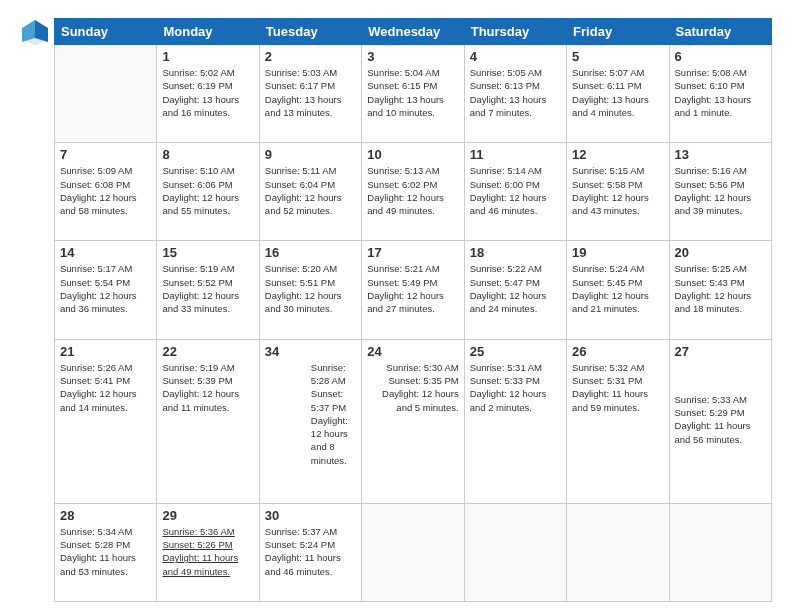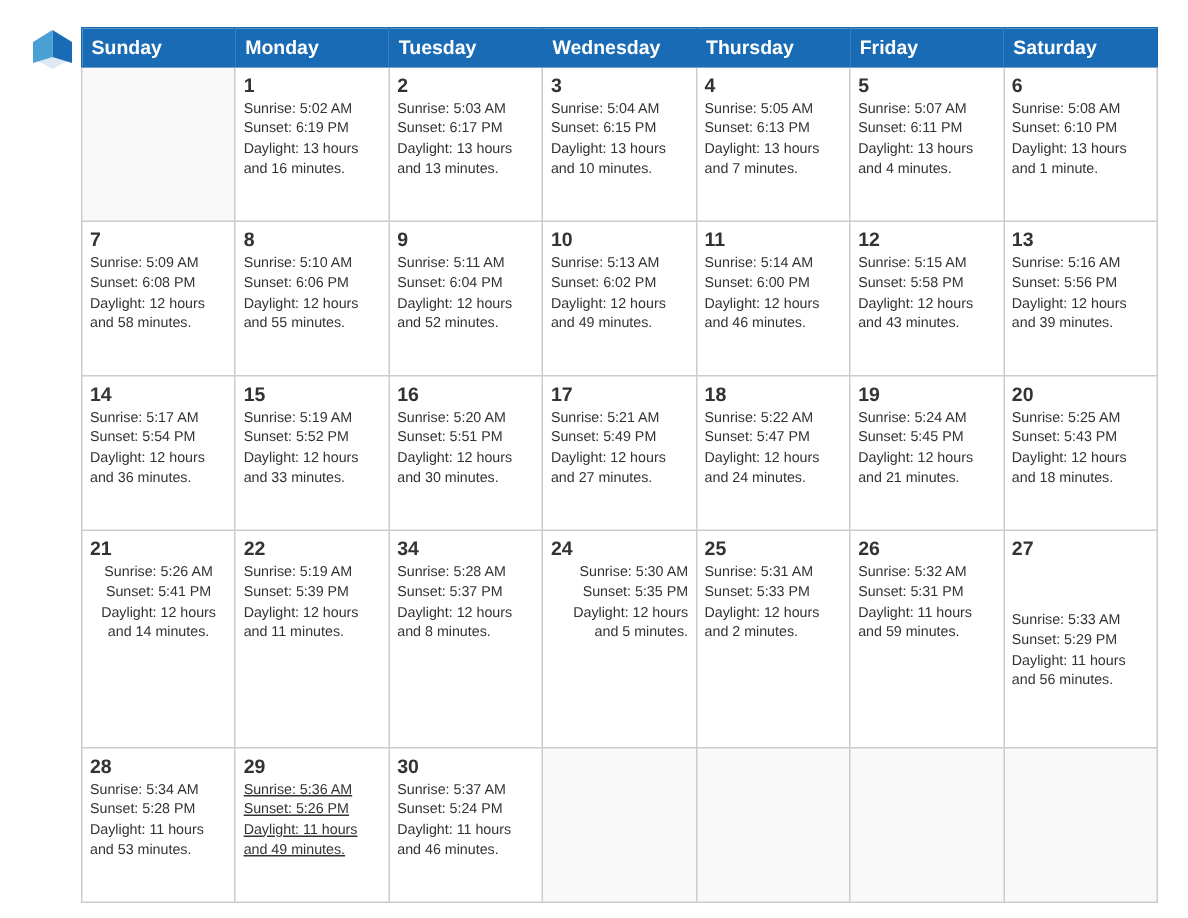--- a/index.html
+++ b/index.html
@@ -276,35 +276,35 @@
             <span class="day-number">20</span>
             <div class="day-info" style="white-space: pre-line;">Sunrise: 5:25 AM
 Sunset: 5:43 PM
 Daylight: 12 hours
 and 18 minutes.</div>
           </td>
         </tr>
         <tr>
           <td>
             <span class="day-number">21</span>
-            <div class="day-info" style="white-space: pre-line; text-align: center;">Sunrise: 5:26 AM
+            <div class="day-info" style="white-space: pre-line;">Sunrise: 5:26 AM
 Sunset: 5:41 PM
 Daylight: 12 hours
 and 14 minutes.</div>
           </td>
           <td>
             <span class="day-number">22</span>
             <div class="day-info" style="white-space: pre-line;">Sunrise: 5:19 AM
 Sunset: 5:39 PM
 Daylight: 12 hours
 and 11 minutes.</div>
           </td>
           <td>
             <span class="day-number">34</span>
-            <div class="day-info" style="white-space: pre-line;">Sunrise: 5:28 AM
+            <div class="day-info" style="white-space: pre-line; margin-left: 46px;">Sunrise: 5:28 AM
 Sunset: 5:37 PM
 Daylight: 12 hours
 and 8 minutes.</div>
           </td>
           <td>
             <span class="day-number">24</span>
             <div class="day-info" style="white-space: pre-line; text-align: right;">Sunrise: 5:30 AM
 Sunset: 5:35 PM
 Daylight: 12 hours
 and 5 minutes.</div>

